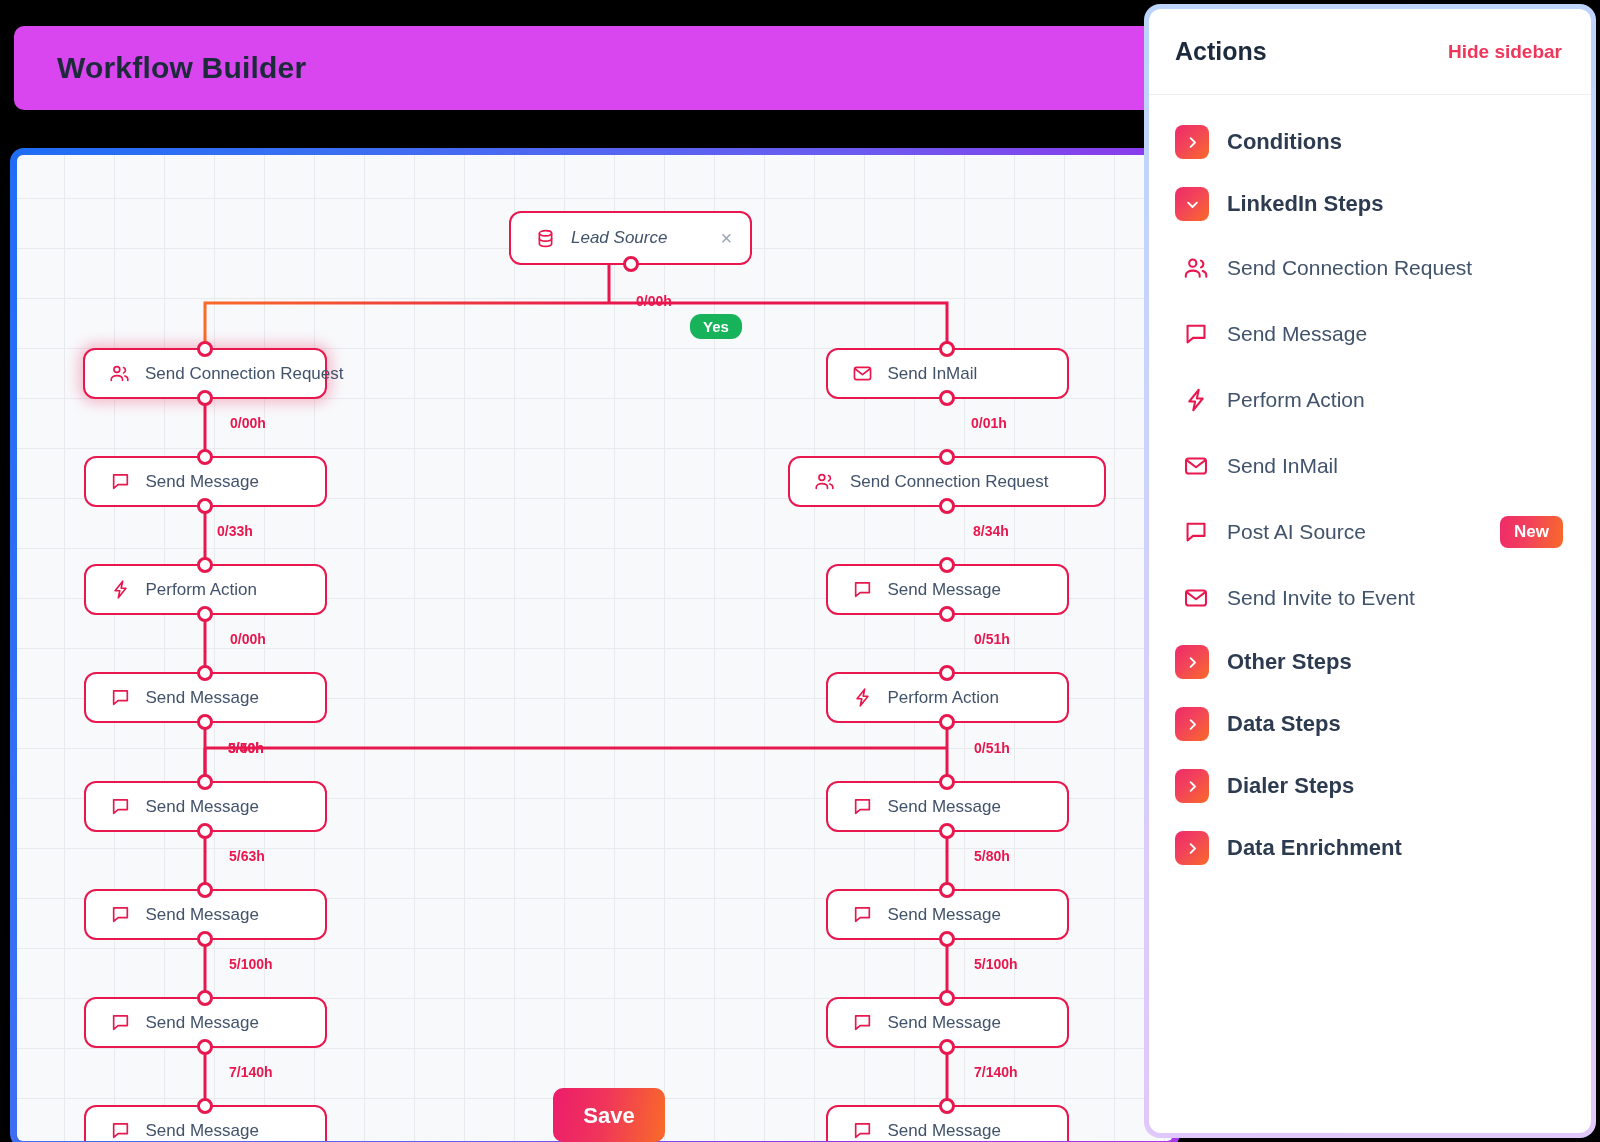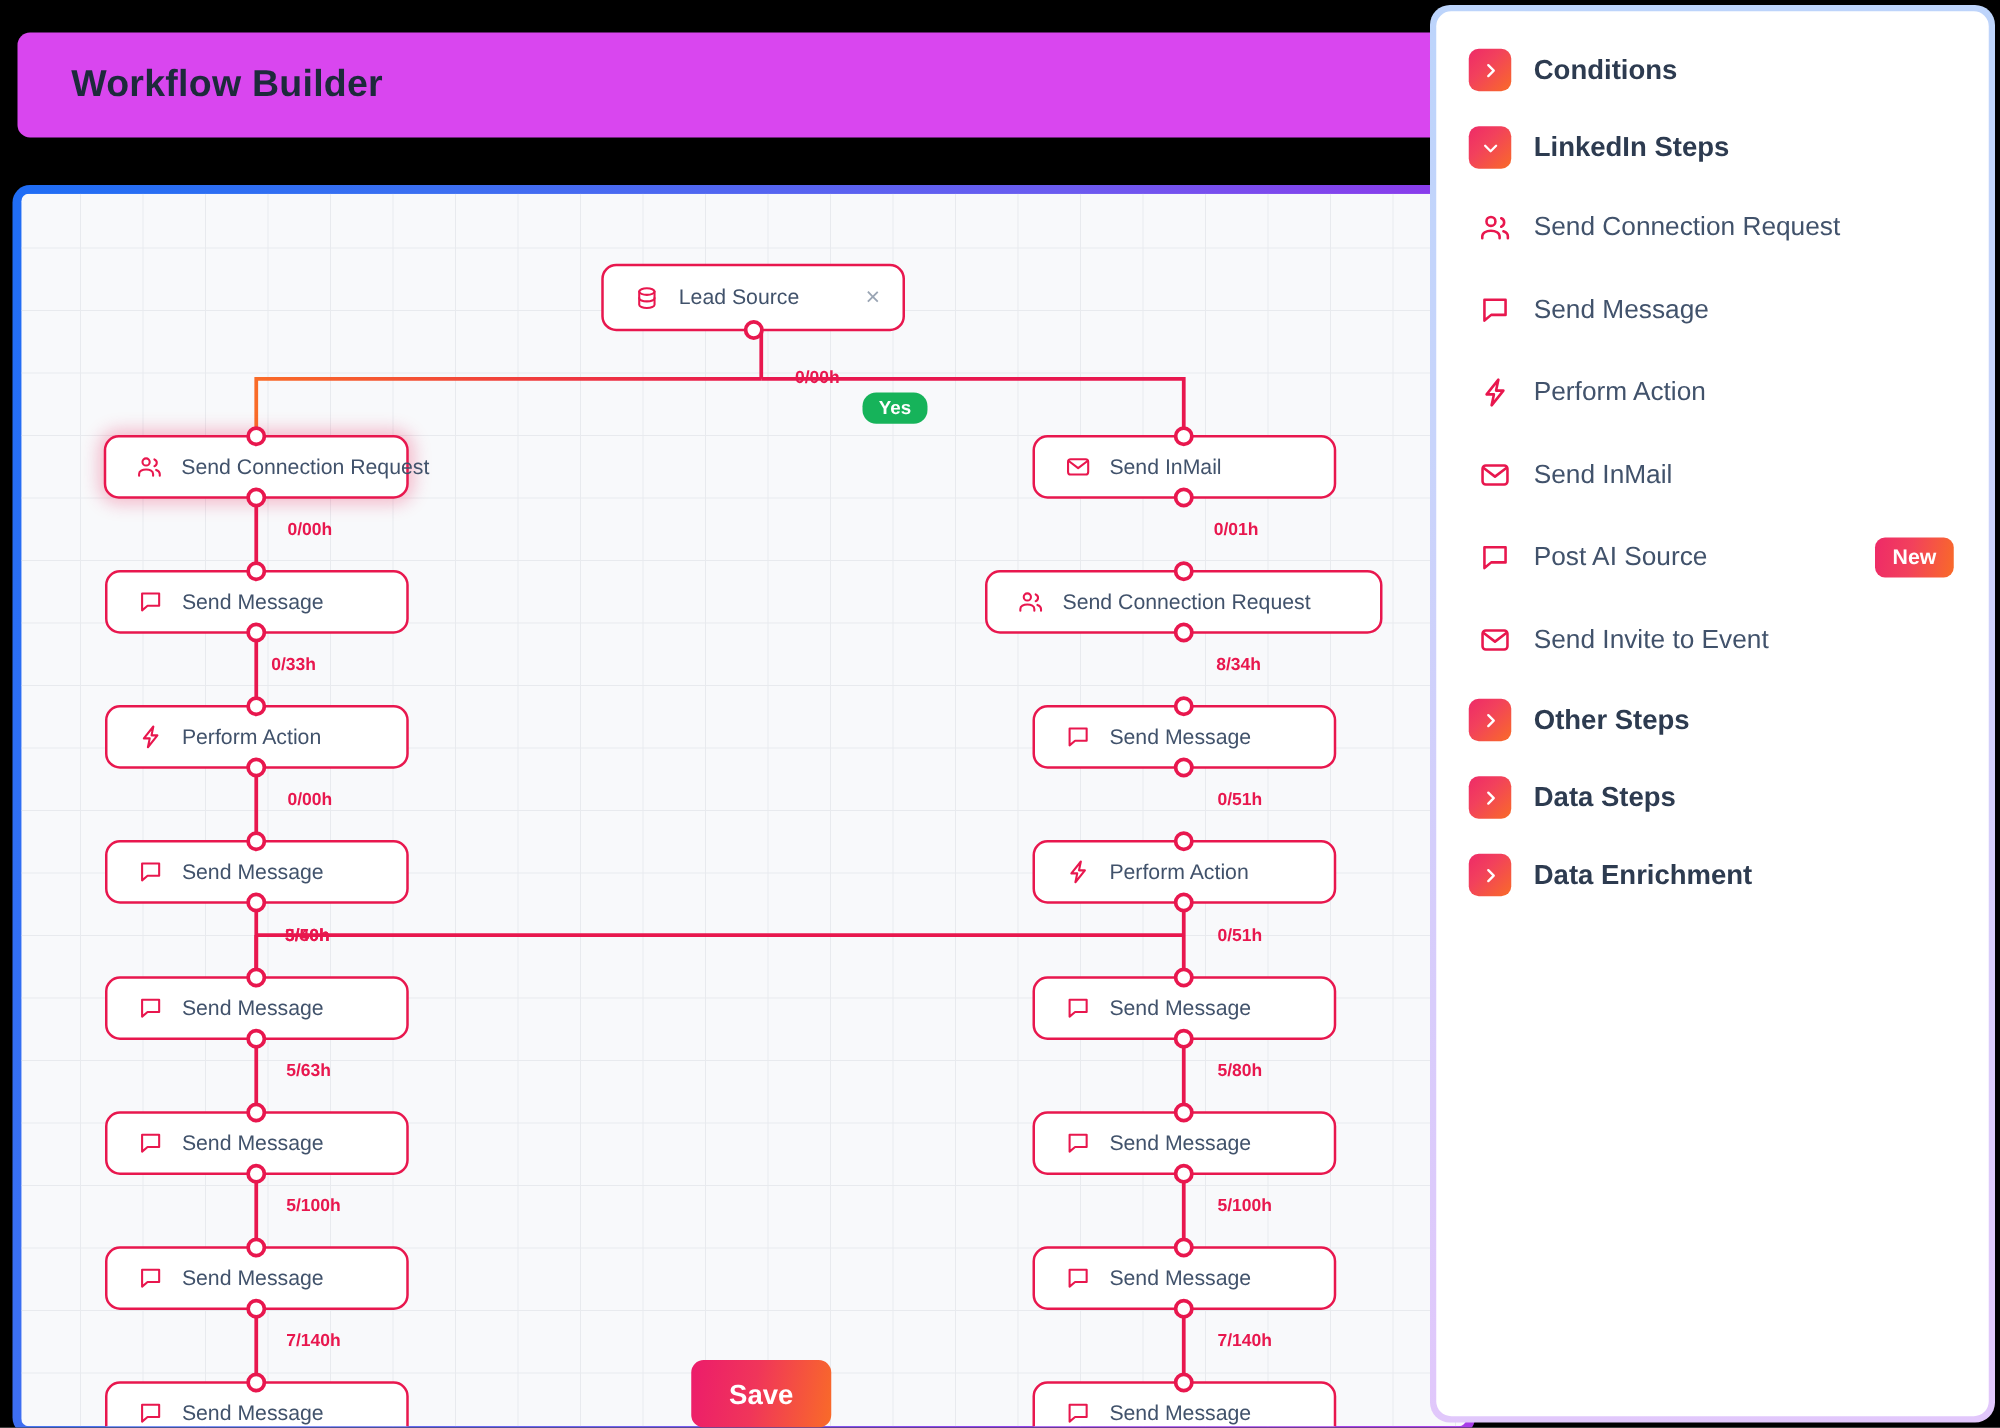--- a/index.html
+++ b/index.html
@@ -191,21 +191,21 @@
           <path d="M 930 460 V 517" fill="none" stroke="url(#ov)" stroke-width="3"></path>
           <path d="M 930 568 V 626" fill="none" stroke="#e8174e" stroke-width="3"></path>
           <path d="M 930 677 V 734" fill="none" stroke="#e8174e" stroke-width="3"></path>
           <path d="M 930 785 V 842" fill="none" stroke="#e8174e" stroke-width="3"></path>
           <path d="M 930 893 V 950" fill="none" stroke="#e8174e" stroke-width="3"></path>
           <path d="M 188 593 H 930" fill="none" stroke="#e8174e" stroke-width="3"></path>
           <path d="M 188 593 V 626" fill="none" stroke="#e8174e" stroke-width="3"></path>
           <path d="M 930 593 H 930" fill="none" stroke="#e8174e" stroke-width="3"></path>
           <path d="M 928 568 V 593" fill="none" stroke="url(#ov)" stroke-width="3"></path>
         </svg>
-    <div class="node" style="left: 464px; top: 56px; width: 243px; height: 54px;">
+    <div class="node" style="left: 492px; top: 56px; width: 243px; height: 54px; font-style: italic;">
           <span class="nico">
             <svg width="21" height="21" viewBox="0 0 24 24" fill="none" stroke="#e8174e" stroke-width="1.9" stroke-linecap="round" stroke-linejoin="round">
               <ellipse cx="12" cy="6" rx="7" ry="3"></ellipse>
               <path d="M5 6v12c0 1.7 3.1 3 7 3s7-1.3 7-3V6"></path>
               <path d="M5 12c0 1.7 3.1 3 7 3s7-1.3 7-3"></path>
             </svg>
           </span>
           <span class="nlabel">Lead Source</span>
           <span class="nclose">×</span>
           <span class="port bot"></span>
@@ -392,20 +392,24 @@
         <div class="elabel" style="left: 957px; top: 801px;">5/100h</div>
         <div class="elabel" style="left: 957px; top: 909px;">7/140h</div>
         <div class="badge-yes" style="left: 673px; top: 159px;">Yes</div>
       </div>
   </div>
 
   <div class="save-btn">Save</div>
 
   <div class="sidebar-shell">
     <div class="sidebar">
+      <div class="sb-head">
+        <div class="sb-title">Actions</div>
+        <div class="sb-hide">Hide sidebar</div>
+      </div>
       <div class="sb-list" id="sb-list">
           <div class="sb-cat">
             <span class="cat-tile">
               <svg width="15" height="15" viewBox="0 0 24 24" fill="none" stroke="#fff" stroke-width="3" stroke-linecap="round" stroke-linejoin="round">
                 <path d="m9 5 7 7-7 7"></path>
               </svg>
             </span>
             <span class="cat-label">Conditions</span>
           </div>
           <div class="sb-cat">
@@ -485,19 +489,27 @@
               </svg>
             </span>
             <span class="cat-label">Data Steps</span>
           </div>
           <div class="sb-cat">
             <span class="cat-tile">
               <svg width="15" height="15" viewBox="0 0 24 24" fill="none" stroke="#fff" stroke-width="3" stroke-linecap="round" stroke-linejoin="round">
                 <path d="m9 5 7 7-7 7"></path>
               </svg>
             </span>
+            <span class="cat-label">Dialer Steps</span>
+          </div>
+          <div class="sb-cat">
+            <span class="cat-tile">
+              <svg width="15" height="15" viewBox="0 0 24 24" fill="none" stroke="#fff" stroke-width="3" stroke-linecap="round" stroke-linejoin="round">
+                <path d="m9 5 7 7-7 7"></path>
+              </svg>
+            </span>
             <span class="cat-label">Data Enrichment</span>
           </div>
         </div>
     </div>
   </div>
 
 </div>
 
 </body></html>

